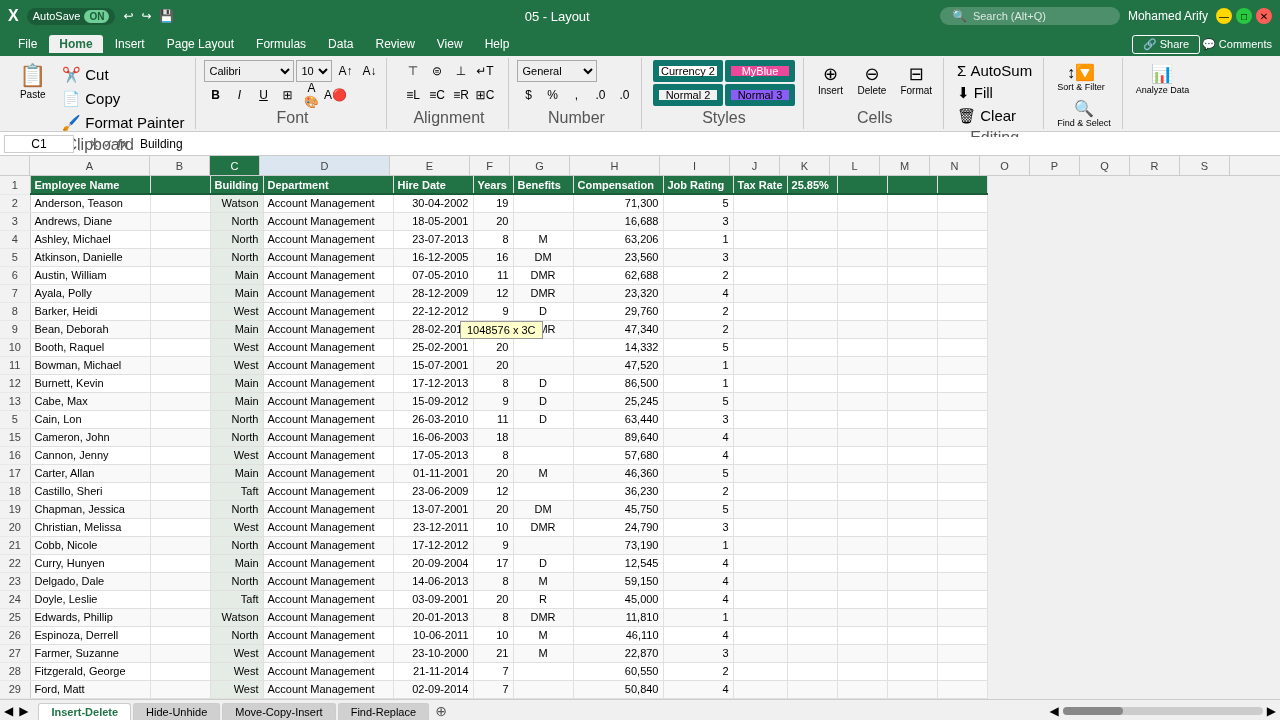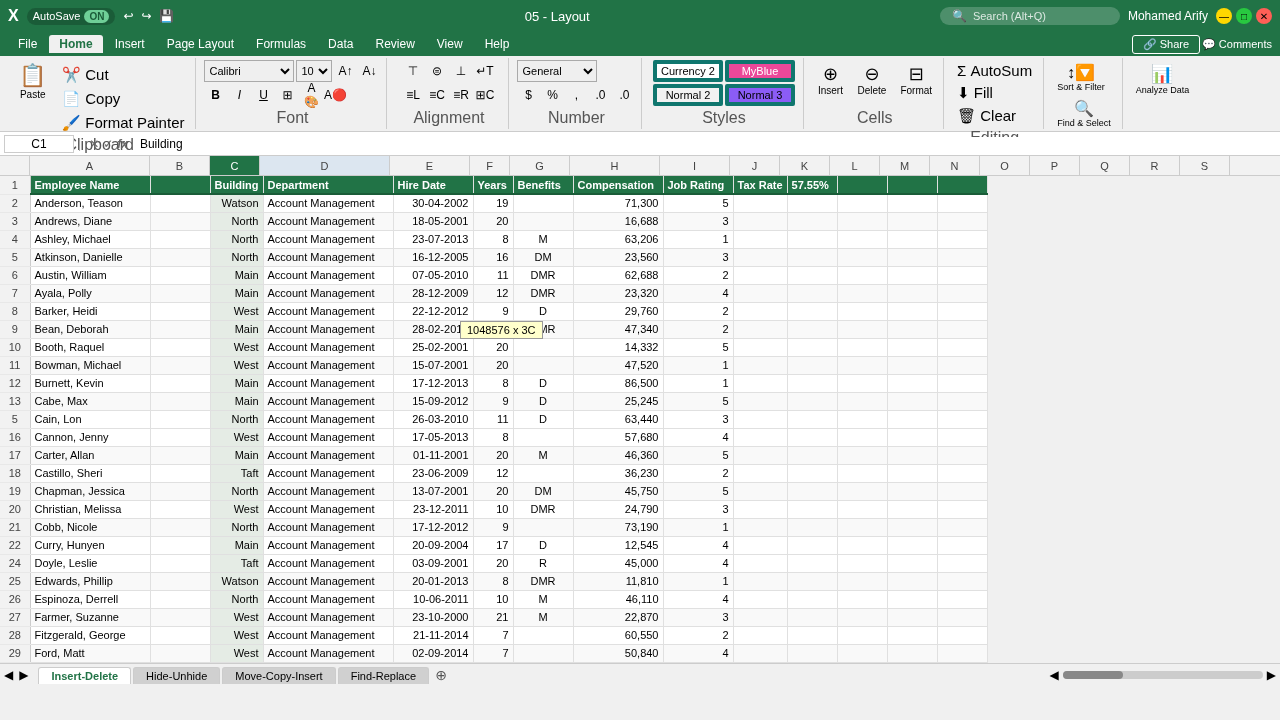--- a/index.html
+++ b/index.html
@@ -232,21 +232,21 @@
       display: flex;
       align-items: center;
       justify-content: center;
       cursor: pointer;
       font-size: 14px;
       color: #555;
     }
     .style-box {
       width: 70px;
       height: 22px;
-      border: 4px solid #0f766e;
+      border: 6px solid #0f766e;
       display: flex;
       align-items: center;
       justify-content: center;
       font-size: 11px;
       cursor: pointer;
       border-radius: 2px;
     }
     .style-box.currency { background: white; }
     .style-box.myblue { background: #ec4899; color: white; text-align: center; }
     .style-box.normal2 { background: #f2f2f2; }
@@ -522,21 +522,21 @@
         <div class="cell header-row w-a">Employee Name</div>
         <div class="cell header-row w-b"></div>
         <div class="cell header-row w-c">Building</div>
         <div class="cell header-row w-d">Department</div>
         <div class="cell header-row w-e">Hire Date</div>
         <div class="cell header-row w-f">Years</div>
         <div class="cell header-row w-g">Benefits</div>
         <div class="cell header-row w-h">Compensation</div>
         <div class="cell header-row w-i">Job Rating</div>
         <div class="cell header-row w-j">Tax Rate</div>
-        <div class="cell header-row w-k">57.55%</div>
+        <div class="cell header-row w-k">25.85%</div>
         <div class="cell header-row w-l"></div>
         <div class="cell header-row w-m"></div>
         <div class="cell header-row w-n"></div>
       </div>
 
     <div class="grid-row">
     <div class="row-num">2</div>
     <div class="cell w-a" style="background:#fff;">Anderson, Teason</div>
     <div class="cell w-b" style="background:#fff;"></div>
     <div class="cell w-c col-c-highlight" style="text-align:right;">Watson</div>
@@ -750,20 +750,37 @@
     <div class="cell w-g" style="background:#fff;;text-align:center;">D</div>
     <div class="cell w-h num" style="background:#fff;">63,440</div>
     <div class="cell w-i" style="background:#fff;;text-align:right;">3</div>
     <div class="cell w-j" style="background:#fff;"></div>
     <div class="cell w-k" style="background:#fff;"></div>
     <div class="cell w-l" style="background:#fff;"></div>
     <div class="cell w-m" style="background:#fff;"></div>
     <div class="cell w-n" style="background:#fff;"></div>
   </div>
         <div class="grid-row">
+    <div class="row-num">15</div>
+    <div class="cell w-a" style="background:#f9f9f9;">Cameron, John</div>
+    <div class="cell w-b" style="background:#f9f9f9;"></div>
+    <div class="cell w-c col-c-highlight" style="text-align:right;">North</div>
+    <div class="cell w-d" style="background:#f9f9f9;">Account Management</div>
+    <div class="cell w-e" style="background:#f9f9f9;;text-align:right;">16-06-2003</div>
+    <div class="cell w-f" style="background:#f9f9f9;;text-align:right;">18</div>
+    <div class="cell w-g" style="background:#f9f9f9;;text-align:center;"></div>
+    <div class="cell w-h num" style="background:#f9f9f9;">89,640</div>
+    <div class="cell w-i" style="background:#f9f9f9;;text-align:right;">4</div>
+    <div class="cell w-j" style="background:#f9f9f9;"></div>
+    <div class="cell w-k" style="background:#f9f9f9;"></div>
+    <div class="cell w-l" style="background:#f9f9f9;"></div>
+    <div class="cell w-m" style="background:#f9f9f9;"></div>
+    <div class="cell w-n" style="background:#f9f9f9;"></div>
+  </div>
+        <div class="grid-row">
     <div class="row-num">16</div>
     <div class="cell w-a" style="background:#fff;">Cannon, Jenny</div>
     <div class="cell w-b" style="background:#fff;"></div>
     <div class="cell w-c col-c-highlight" style="text-align:right;">West</div>
     <div class="cell w-d" style="background:#fff;">Account Management</div>
     <div class="cell w-e" style="background:#fff;;text-align:right;">17-05-2013</div>
     <div class="cell w-f" style="background:#fff;;text-align:right;">8</div>
     <div class="cell w-g" style="background:#fff;;text-align:center;"></div>
     <div class="cell w-h num" style="background:#fff;">57,680</div>
     <div class="cell w-i" style="background:#fff;;text-align:right;">4</div>
@@ -867,20 +884,37 @@
     <div class="cell w-e" style="background:#fff;;text-align:right;">20-09-2004</div>
     <div class="cell w-f" style="background:#fff;;text-align:right;">17</div>
     <div class="cell w-g" style="background:#fff;;text-align:center;">D</div>
     <div class="cell w-h num" style="background:#fff;">12,545</div>
     <div class="cell w-i" style="background:#fff;;text-align:right;">4</div>
     <div class="cell w-j" style="background:#fff;"></div>
     <div class="cell w-k" style="background:#fff;"></div>
     <div class="cell w-l" style="background:#fff;"></div>
     <div class="cell w-m" style="background:#fff;"></div>
     <div class="cell w-n" style="background:#fff;"></div>
+  </div>
+        <div class="grid-row">
+    <div class="row-num">23</div>
+    <div class="cell w-a" style="background:#f9f9f9;">Delgado, Dale</div>
+    <div class="cell w-b" style="background:#f9f9f9;"></div>
+    <div class="cell w-c col-c-highlight" style="text-align:right;">North</div>
+    <div class="cell w-d" style="background:#f9f9f9;">Account Management</div>
+    <div class="cell w-e" style="background:#f9f9f9;;text-align:right;">14-06-2013</div>
+    <div class="cell w-f" style="background:#f9f9f9;;text-align:right;">8</div>
+    <div class="cell w-g" style="background:#f9f9f9;;text-align:center;">M</div>
+    <div class="cell w-h num" style="background:#f9f9f9;">59,150</div>
+    <div class="cell w-i" style="background:#f9f9f9;;text-align:right;">4</div>
+    <div class="cell w-j" style="background:#f9f9f9;"></div>
+    <div class="cell w-k" style="background:#f9f9f9;"></div>
+    <div class="cell w-l" style="background:#f9f9f9;"></div>
+    <div class="cell w-m" style="background:#f9f9f9;"></div>
+    <div class="cell w-n" style="background:#f9f9f9;"></div>
   </div>
         <div class="grid-row">
     <div class="row-num">24</div>
     <div class="cell w-a" style="background:#fff;">Doyle, Leslie</div>
     <div class="cell w-b" style="background:#fff;"></div>
     <div class="cell w-c col-c-highlight" style="text-align:right;">Taft</div>
     <div class="cell w-d" style="background:#fff;">Account Management</div>
     <div class="cell w-e" style="background:#fff;;text-align:right;">03-09-2001</div>
     <div class="cell w-f" style="background:#fff;;text-align:right;">20</div>
     <div class="cell w-g" style="background:#fff;;text-align:center;">R</div>

